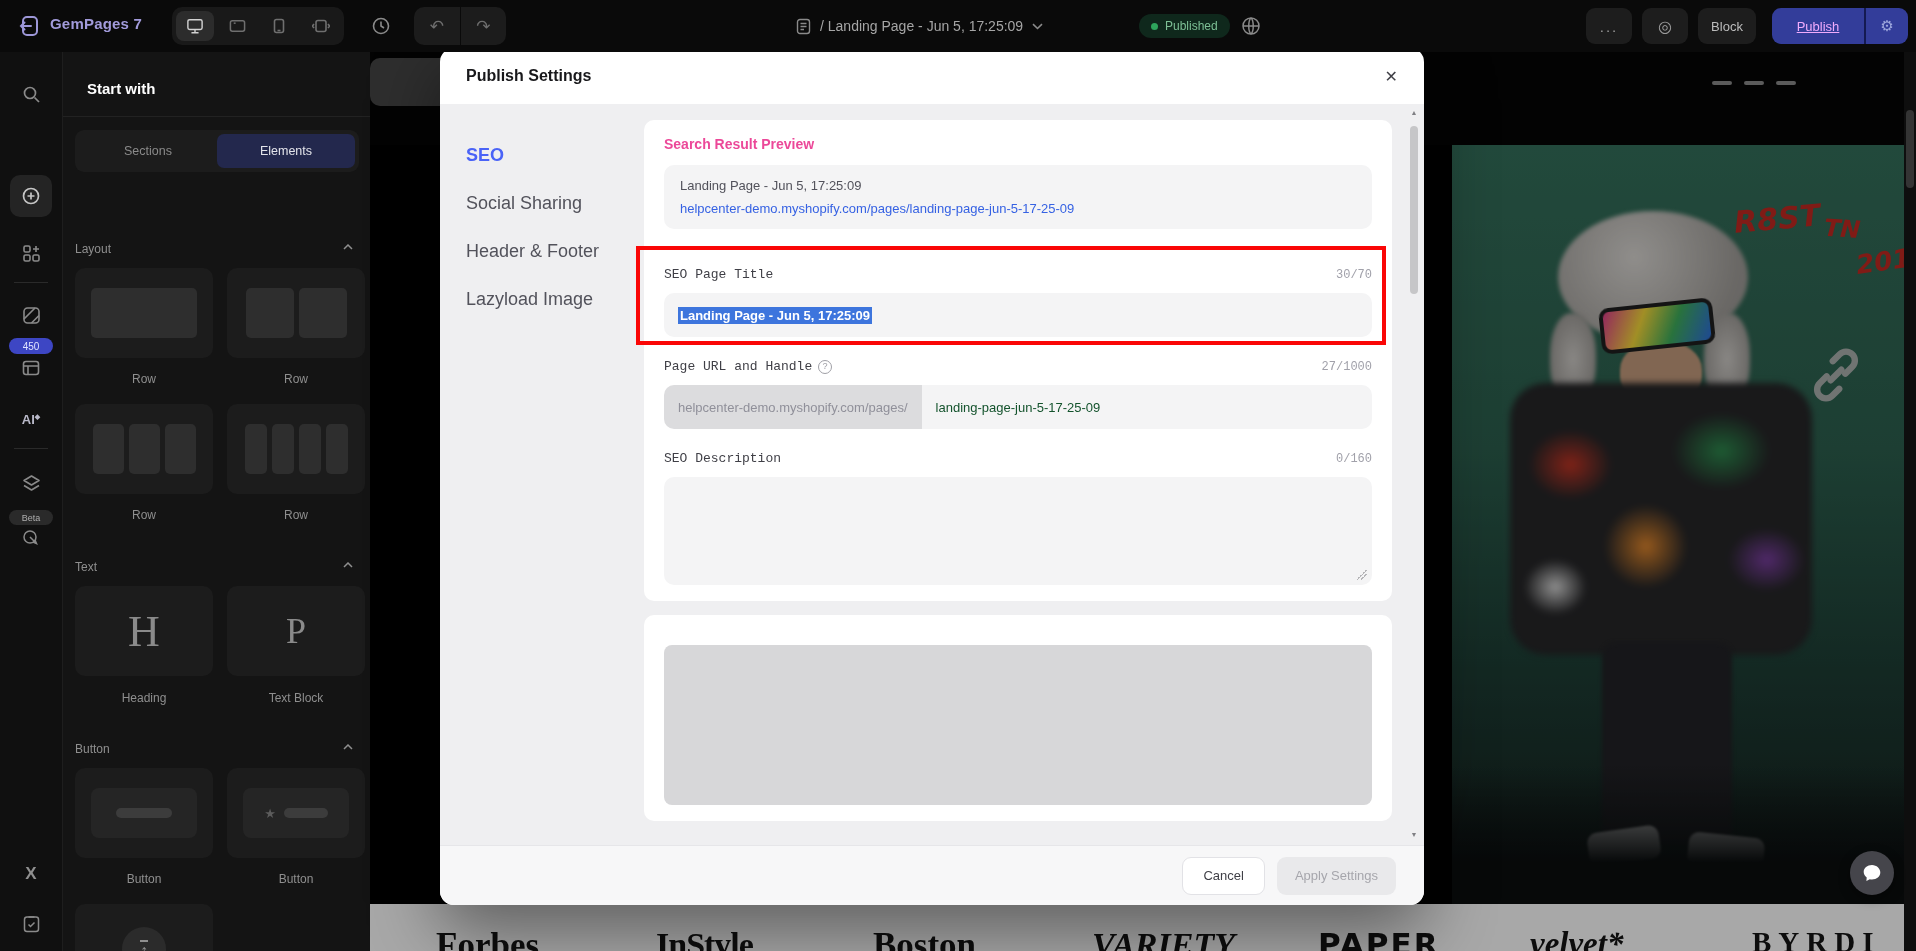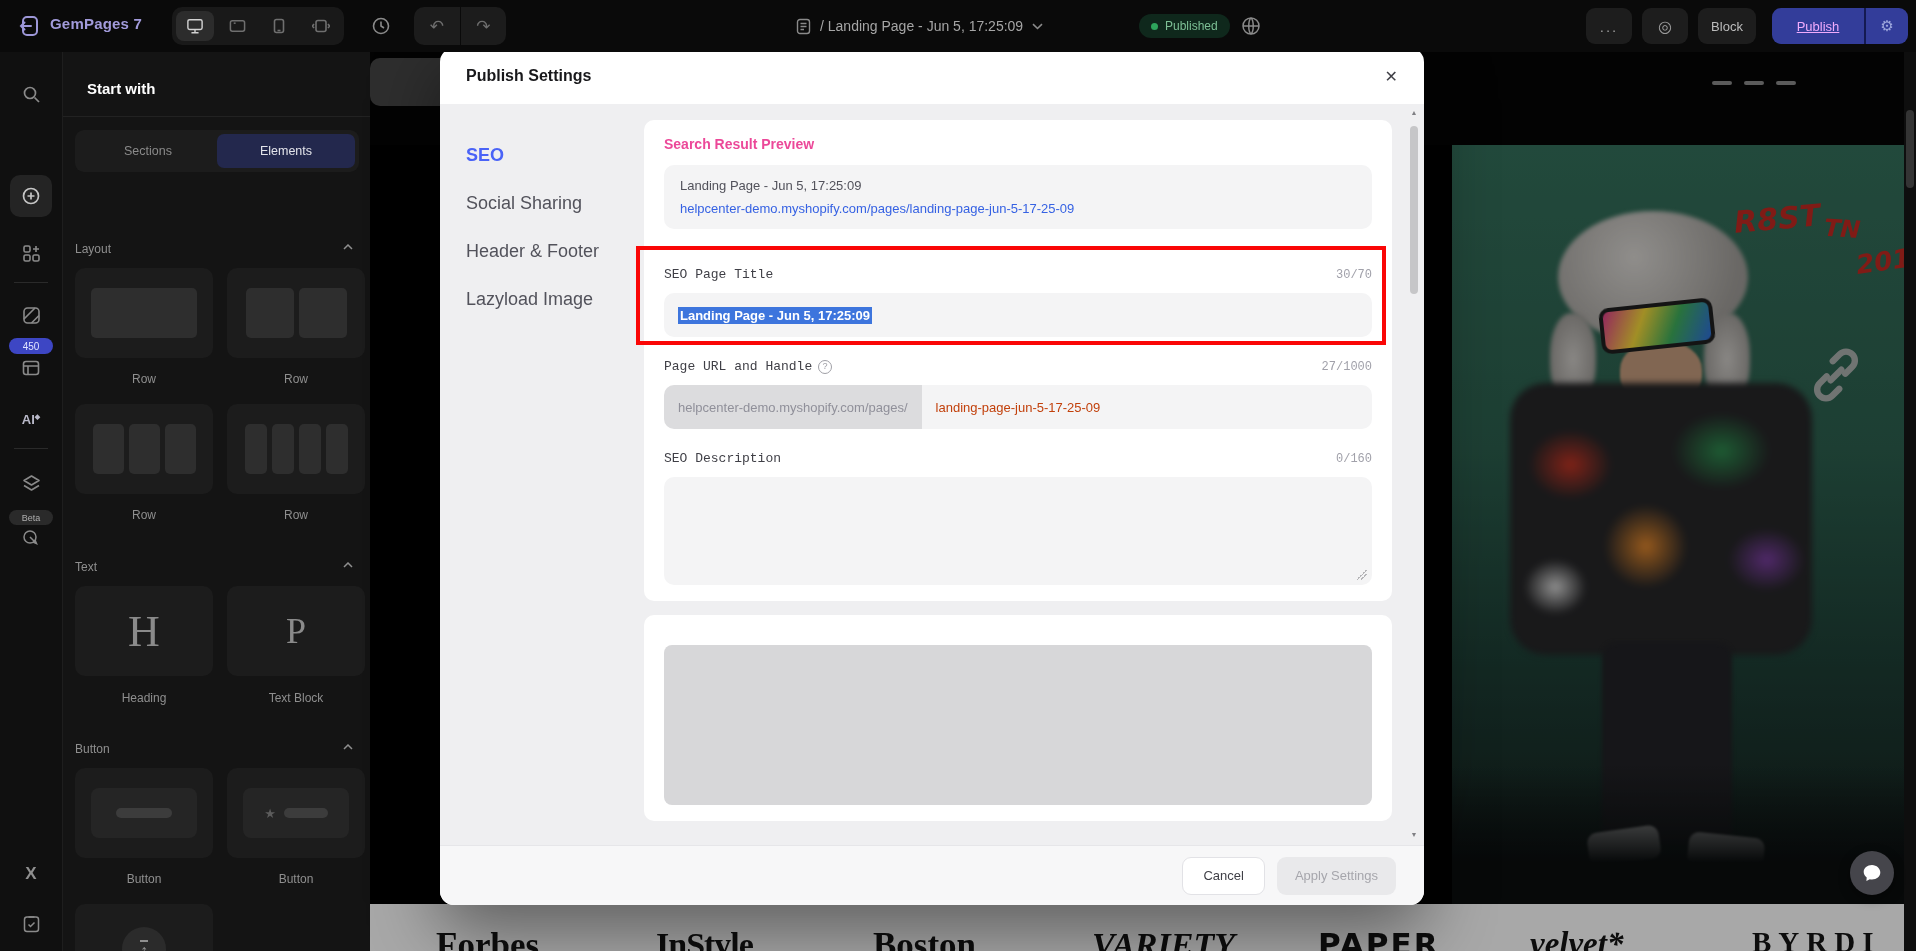--- a/index.html
+++ b/index.html
@@ -131,21 +131,21 @@
   .red-annotation { position:absolute; left:-28px; right:-14px; top:-21px; bottom:-8px; border:4px solid #fa0606; pointer-events:none; }
   .label-row { display:flex; align-items:center; margin-bottom:11px;font-family:Liberation Mono, monospace; }
   .field-label { font-size:13px; color:#3f3f46; }
   .help-circle { width:14px; height:14px; border:1px solid #9f9fa6; border-radius:50%; color:#9f9fa6; font-size:9px;
     display:inline-flex; align-items:center; justify-content:center; margin-left:6px; }
   .counter { margin-left:auto; font-size:12px; color:#a1a1aa; }
   .text-input { height:44px; background:#f4f4f5; border-radius:10px; display:flex; align-items:center; padding:0 14px; font-size:13px; color:#3f3f46; }
   .selected-text { background:#3d75dd; color:#fff; font-weight:600; padding:1px 2px; }
   .url-group { display:flex; height:44px; border-radius:10px; overflow:hidden; }
   .url-prefix { background:#dcdcde; color:#90909a; font-size:13px; display:flex; align-items:center; padding:8px 14px; }
-  .url-value { flex:1; background:#f4f4f5; color:#c2410c; font-size:13px; display:flex; align-items:center; padding:0 14px; }
+  .url-value { flex:1; background:#f4f4f5; color:#14532d; font-size:13px; display:flex; align-items:center; padding:0 14px; }
   .section { margin-top:22px; }
   .textarea { position:relative; height:108px; background:#f4f4f5; border-radius:10px; }
   .resize-handle { position:absolute; right:5px; bottom:5px; width:10px; height:10px;
     background:linear-gradient(135deg, transparent 0 45%, #b5b5b8 45% 52%, transparent 52% 65%, #b5b5b8 65% 72%, transparent 72%); }
   .card2-head { display:flex; align-items:baseline; justify-content:space-between; }
   .hint { font-size:12px; color:#a1a1aa; }
   .social-placeholder { margin-top:14px; height:160px; background:#d7d7d9; border-radius:8px; }
   .modal-scrollbar { position:absolute; right:4px; top:4px; width:12px; height:732px; display:flex; flex-direction:column; align-items:center; }
   .scroll-arrow { font-size:7px; color:#7f7f84; line-height:10px; }
   .modal-scroll-thumb { width:8px; height:168px; margin-top:8px; border-radius:4px; background:#c6c6c8; }

